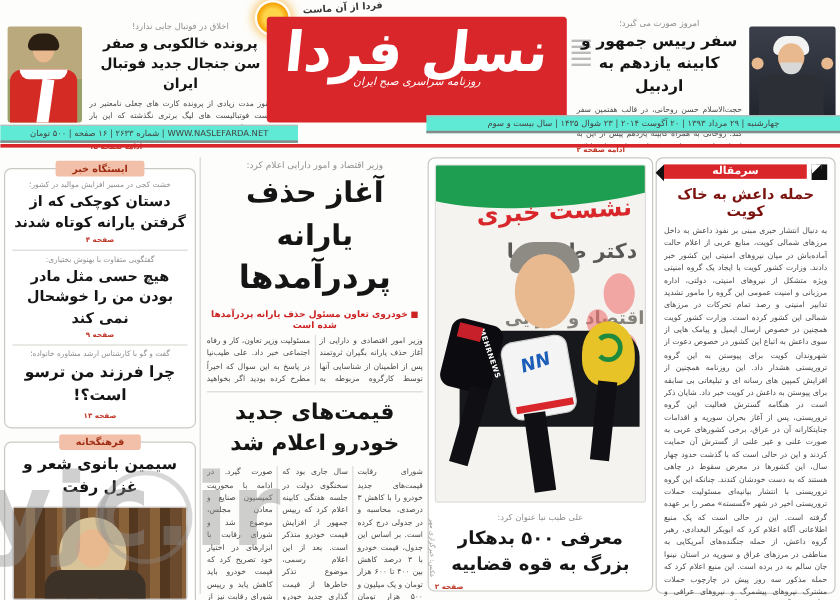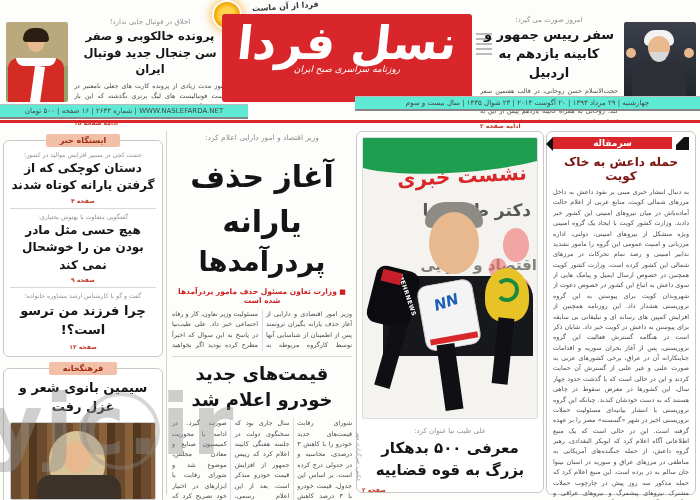--- a/index.html
+++ b/index.html
@@ -185,23 +185,23 @@
       <div class="mic-stem" style="left:132px; bottom:34px; width:16px; height:66px; transform:rotate(6deg);"></div>
     </div>
     <div class="vert-caption" style="left:-1px; top:300px;">عکس: خبرگزاری مهر</div>
     <div class="kicker" style="margin-top:8px;">علی طیب نیا عنوان کرد:</div>
     <div class="hl" style="font-size:15px; margin-top:3px;">معرفی ۵۰۰ بدهکار بزرگ به قوه قضاییه</div>
     <div class="tag" style="text-align:left; margin-top:4px;">صفحه ۲</div>
   </div>
 
   <div class="abs" style="left:172px; top:133px; width:180px; height:362px;">
     <div class="kicker" style="font-size:7.5px;">وزیر اقتصاد و امور دارایی اعلام کرد:</div>
-    <div class="hl" style="font-size:30px; line-height:1.5; margin-top:12px;">آغاز حذف یارانه</div>
+    <div class="hl" style="font-size:24px; line-height:1.5; margin-top:0;">آغاز حذف یارانه</div>
     <div class="hl" style="font-size:27px; line-height:1.3;">پردرآمدها</div>
-    <div class="summary-line" style="margin-top:8px;">وزارت تعاون مسئول حذف مامور پردرآمدها شده است</div>
+    <div class="summary-line" style="margin-top:8px;">خودروی تعاون مسئول حذف یارانه پردرآمدها شده است</div>
     <div class="body-txt two-col" style="margin-top:4px; height:42px; overflow:hidden;">وزیر امور اقتصادی و دارایی از آغاز حذف یارانه بگیران ثروتمند پس از اطمینان از شناسایی آنها توسط کارگروه مربوطه به مسئولیت وزیر تعاون، کار و رفاه اجتماعی خبر داد. علی طیب‌نیا در پاسخ به این سوال که اخیراً مطرح کرده بودید اگر بخواهید بدون خطا یارانه تعدادی از افراد را حذف کنید...</div>
     <div class="sep" style="margin:5px 0 4px;"></div>
     <div class="hl" style="font-size:18px; margin-top:2px;">قیمت‌های جدید خودرو اعلام شد</div>
     <div class="body-txt three-col" style="margin-top:5px; height:176px; overflow:hidden;">شورای رقابت قیمت‌های جدید خودرو را با کاهش ۳ درصدی، محاسبه و در جدولی درج کرده است. بر اساس این جدول، قیمت خودرو با ۳ درصد کاهش بین ۴۰۰ تا ۶۰۰ هزار تومان و یک میلیون و ۵۰۰ هزار تومان کاهش می یابد و این اعلام شاهد کاهش ۵۸۰ هزار تومانی قیمت برخی از این نوع خودروها بود. در سال جاری بود که سخنگوی دولت در جلسه هفتگی کابینه اعلام کرد که رییس جمهور از افزایش قیمت خودرو متذکر است. بعد از این اعلام رسمی، موضوع تذکر خاطرها از قیمت گذاری جدید خودرو از سوی شورای رقابت آغاز شد و بر این اساس، قرار بر این شد که بازنگری مجددی در قیمت ها صورت گیرد. در ادامه با محوریت کمیسیون صنایع و معادن مجلس، موضوع شد و شورای رقابت با ابزارهای در اختیار خود تصریح کرد که قیمت خودرو باید کاهش یابد و رییس شورای رقابت نیز از مذاکرات خبر می دهد و می گوید با مذاکراتی که با خودروسازان داشته است، قیمت خودروهای پرتیراژ تولید داخل چند درصد کاهش خواهد یافت. پس از تذکر خاطر نشان رییس جمهور و اعتراض پارلمان نشینان به قیمت های فعلی خودرو و پس از جلسه شورای رقابت، از کاهش ۳ درصدی قیمت انواع خودروی پرتیراژ نیز اعلام شد. علی رغم اعلام رییس شورای رقابت، کاهش ۳ درصدی قیمت برخی از خودروهای داخلی...</div>
 
   </div>
   <div class="vline" style="left:166px; top:131px; height:364px;"></div>
 
   <div class="abs" style="left:3px; top:128px; width:160px;">
     <div style="text-align:center; position:relative; z-index:2;">

